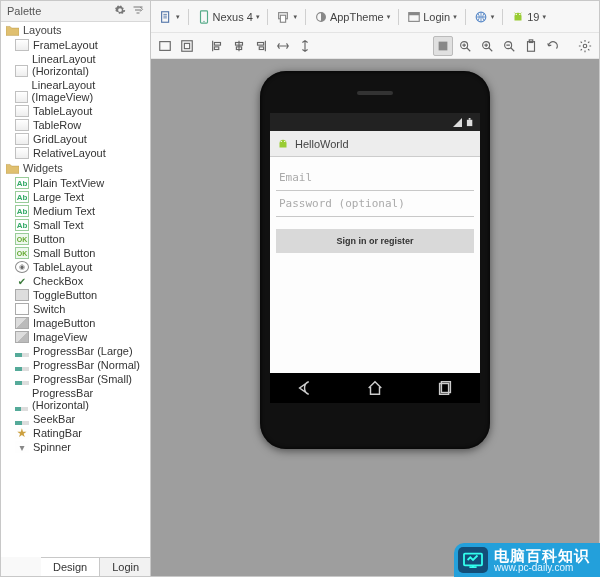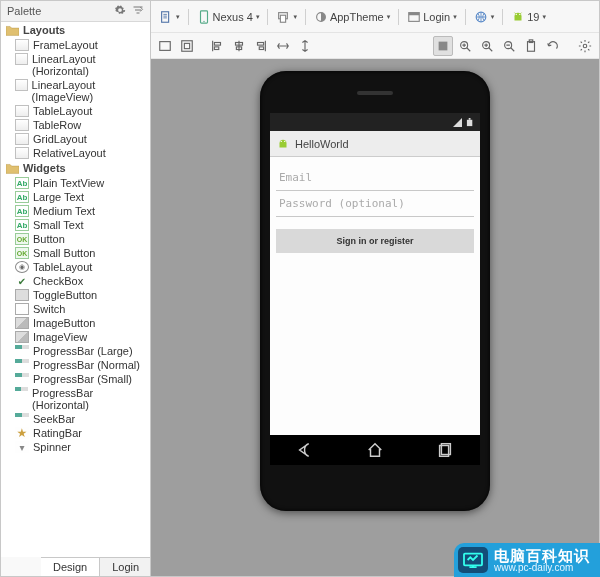--- a/index.html
+++ b/index.html
@@ -15,23 +15,23 @@
     position: relative;
   }
   .root { display: flex; height: 100%; border: 1px solid #c8c8c8; }
   
   .sidebar { width: 150px; border-right: 1px solid #c8c8c8; display: flex; flex-direction: column; background: #f9f9f9; }
   .palette-header { display: flex; align-items: center; justify-content: space-between; padding: 3px 6px; border-bottom: 1px solid #d8d8d8; background: #f2f2f2; }
   .palette-header span.title { font-weight: normal; color: #555; }
   .palette-header .hdr-icons { display: flex; gap: 6px; align-items: center; }
   .hdr-icons svg { width: 12px; height: 12px; fill: #666; }
   .palette-body { flex: 1; overflow-y: auto; background: #fff; }
-  .folder { display: flex; align-items: flex-end; gap: 4px; padding: 2px 5px; font-weight: bold; color: #444; }
+  .folder { display: flex; align-items: flex-end; gap: 4px; padding: 2px 5px; font-weight: normal; color: #444; }
   .folder svg { width: 13px; height: 11px; fill: #e0c070; stroke: #b09040; stroke-width: 0.5; }
-  .item { display: flex; align-items: flex-start; gap: 4px; padding: 1px 5px 1px 14px; cursor: default; }
+  .item { display: flex; align-items: flex-end; gap: 4px; padding: 1px 5px 1px 14px; cursor: default; }
   .item .ic { width: 14px; height: 12px; display: flex; align-items: center; justify-content: center; font-size: 7px; color: #666; border: 1px solid #aaa; background: #fefefe; }
   .item .ic-layout { border-color: #c0c0c0; background: linear-gradient(#fff,#eee); }
   .item .ic-ab { font-weight: bold; color: #3a6; font-size: 8px; border-color: #9c9; }
   .item .ic-ok { font-weight: bold; color: #6a3; font-size: 7px; border-color: #9c9; background: #eef8ee; }
   .item .ic-radio { border-radius: 50%; border-color: #888; }
   .item .ic-check { color: #3a7a3a; font-size: 10px; border: none; }
   .item .ic-switch { }
   .item .ic-toggle { background: #ddd; }
   .item .ic-img { background: linear-gradient(135deg,#ddd 50%,#bbb 50%); }
   .item .ic-bar { border: none; background: linear-gradient(90deg,#5a9 50%,#ddd 50%); height: 4px; width: 14px; }
@@ -48,21 +48,21 @@
   .tb-sep { width: 1px; height: 16px; background: #d0d0d0; margin: 0 2px; }
   .tb-text { font-size: 11px; color: #444; }
   .caret { font-size: 7px; color: #555; margin-left: 1px; }
   .toolbar2 { display: flex; align-items: center; justify-content: space-between; padding: 2px 4px; border-bottom: 1px solid #e4e4e4; background: #f7f7f7; height: 26px; }
   .tb-left, .tb-right { display: flex; align-items: center; gap: 2px; }
   .tb-ibtn { width: 20px; height: 20px; display: inline-flex; align-items: center; justify-content: center; border: 1px solid transparent; border-radius: 2px; }
   .tb-ibtn.active { background: #e0e0e0; border-color: #bbb; }
   .tb-ibtn svg { width: 14px; height: 14px; fill: none; stroke: #666; stroke-width: 1.3; }
   
   .canvas { flex: 1; background: #9e9e9e; display: flex; align-items: flex-start; justify-content: center; padding: 12px; position: relative; overflow: hidden; }
-  .phone { width: 230px; height: 440px; background: #111; border-radius: 26px; padding: 42px 10px 46px 10px; box-shadow: inset 0 0 4px #000, 0 2px 8px rgba(0,0,0,0.5); position: relative; }
+  .phone { width: 230px; height: 378px; background: #111; border-radius: 26px; padding: 42px 10px 46px 10px; box-shadow: inset 0 0 4px #000, 0 2px 8px rgba(0,0,0,0.5); position: relative; }
   .earpiece { position: absolute; top: 20px; left: 50%; transform: translateX(-50%); width: 36px; height: 4px; background: #333; border-radius: 2px; }
   .screen { width: 100%; height: 100%; background: #fff; display: flex; flex-direction: column; }
   .statusbar { height: 18px; background: #222; display: flex; align-items: center; justify-content: flex-end; gap: 4px; padding: 0 5px; color: #eee; font-size: 9px; }
   .statusbar svg { width: 9px; height: 9px; fill: #ddd; }
   .appbar { height: 26px; background: #ededed; display: flex; align-items: center; gap: 5px; padding: 0 6px; font-size: 11px; color: #444; border-bottom: 1px solid #ccc; }
   .appbar .appicon { width: 14px; height: 14px; }
   .appbody { flex: 1; background: #fdfdfd; padding: 8px 6px; }
   .field { border-bottom: 1px solid #c8c8c8; padding: 6px 3px; color: #aaa; font-size: 11px; font-family: Consolas,monospace; }
   .signbtn { margin-top: 12px; background: #d9d9d9; text-align: center; padding: 7px; font-size: 9px; font-weight: bold; color: #333; }
   .navbar { height: 30px; background: #000; display: flex; align-items: center; justify-content: space-around; }

